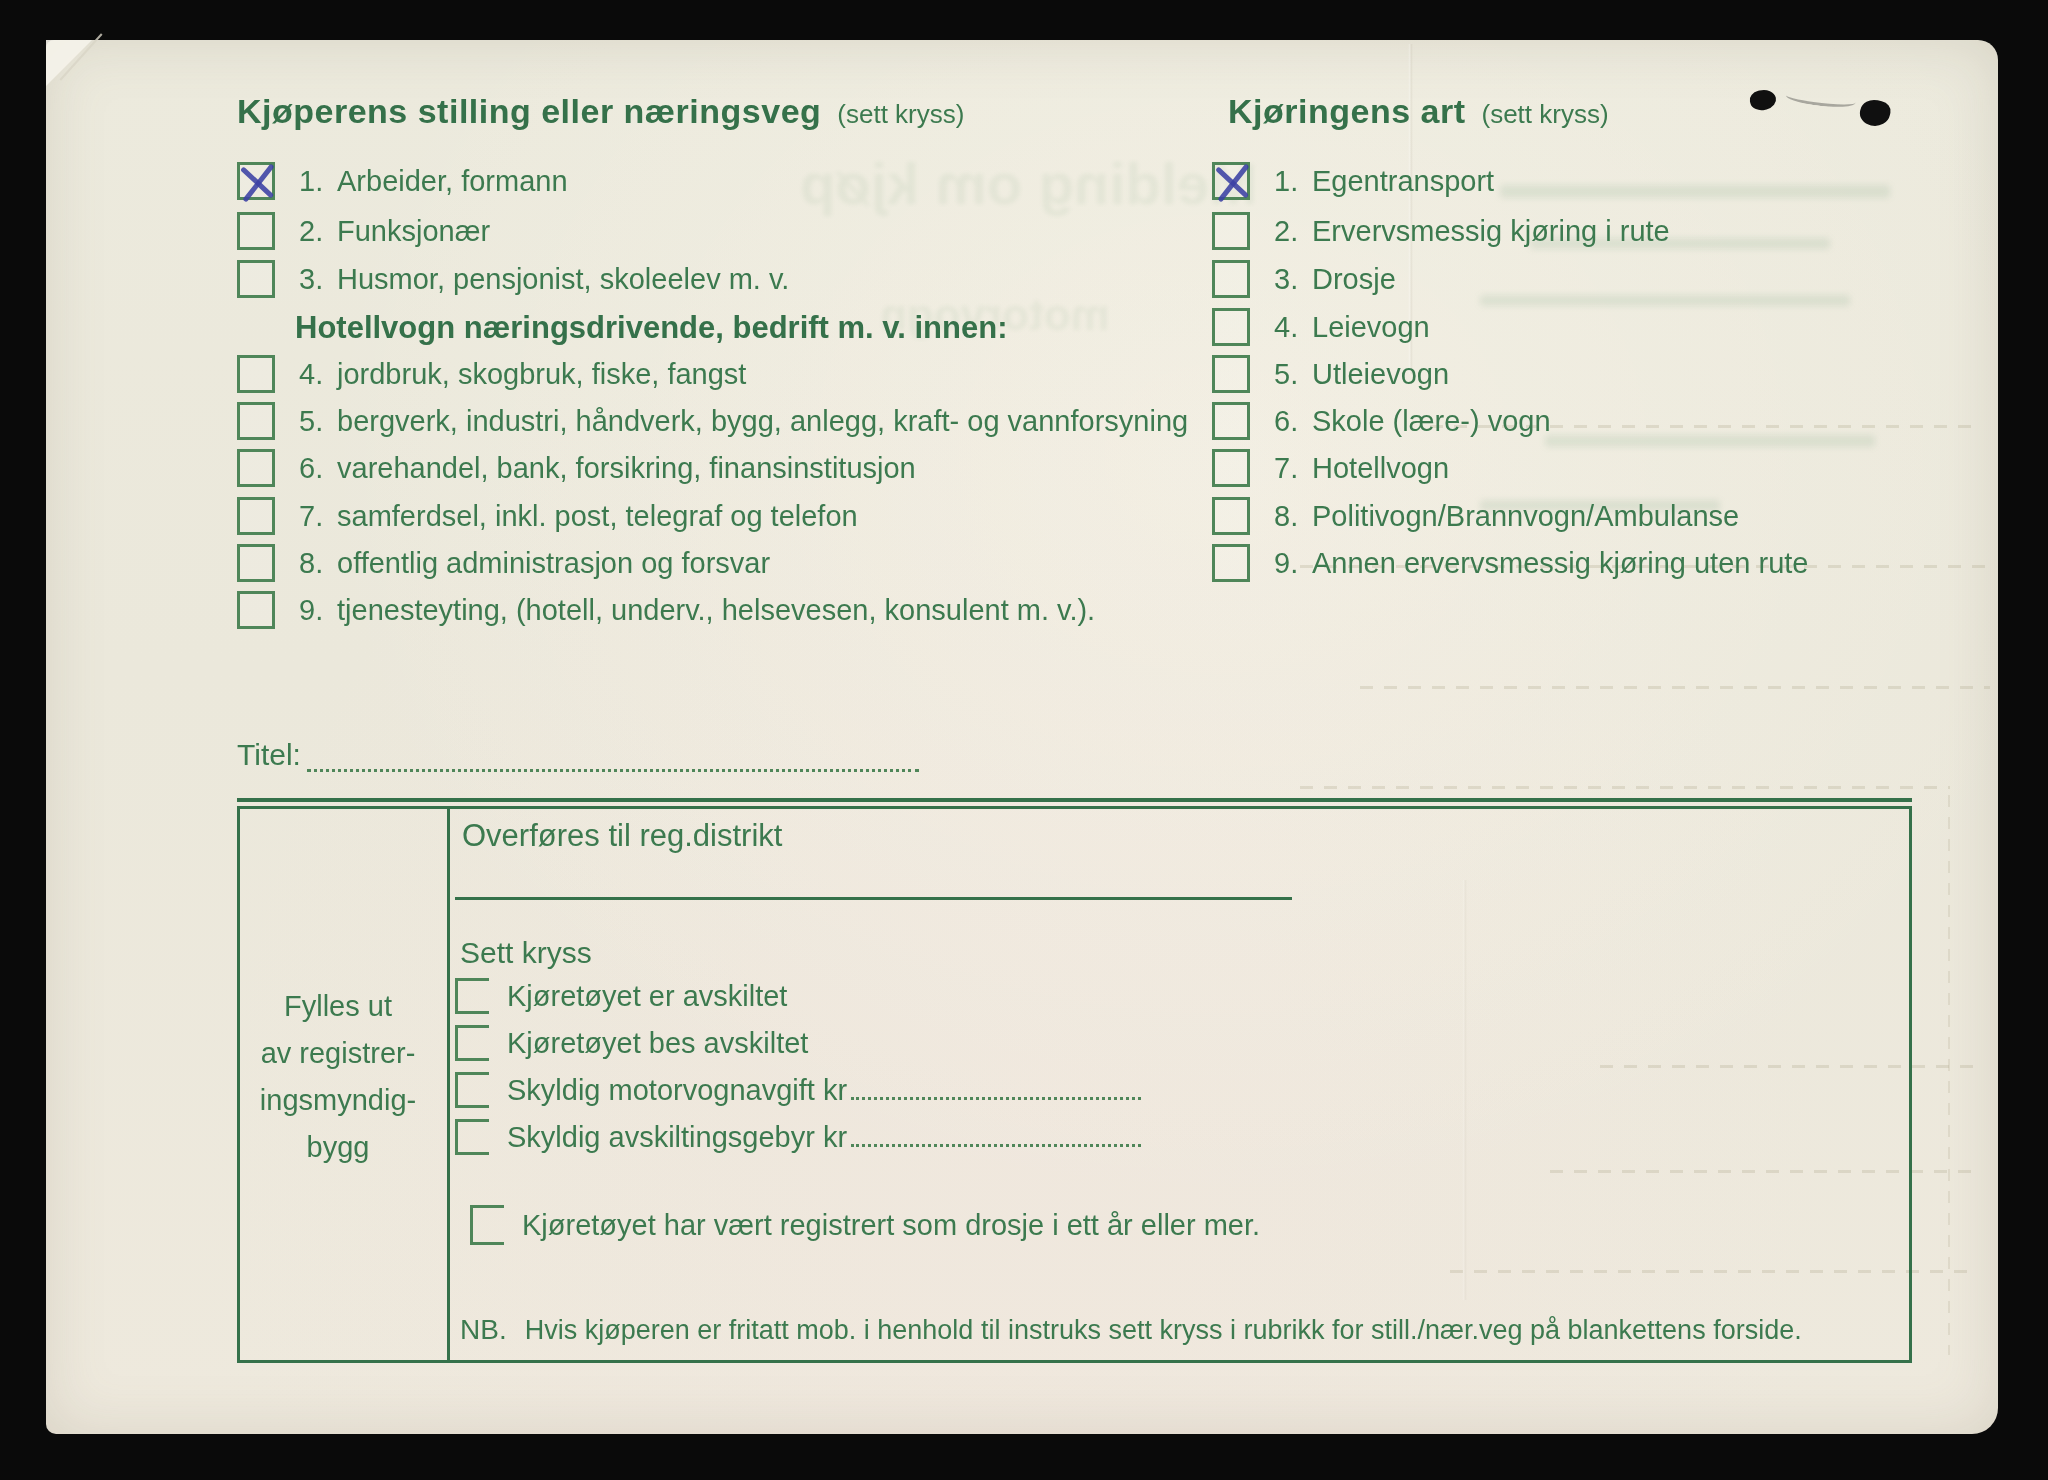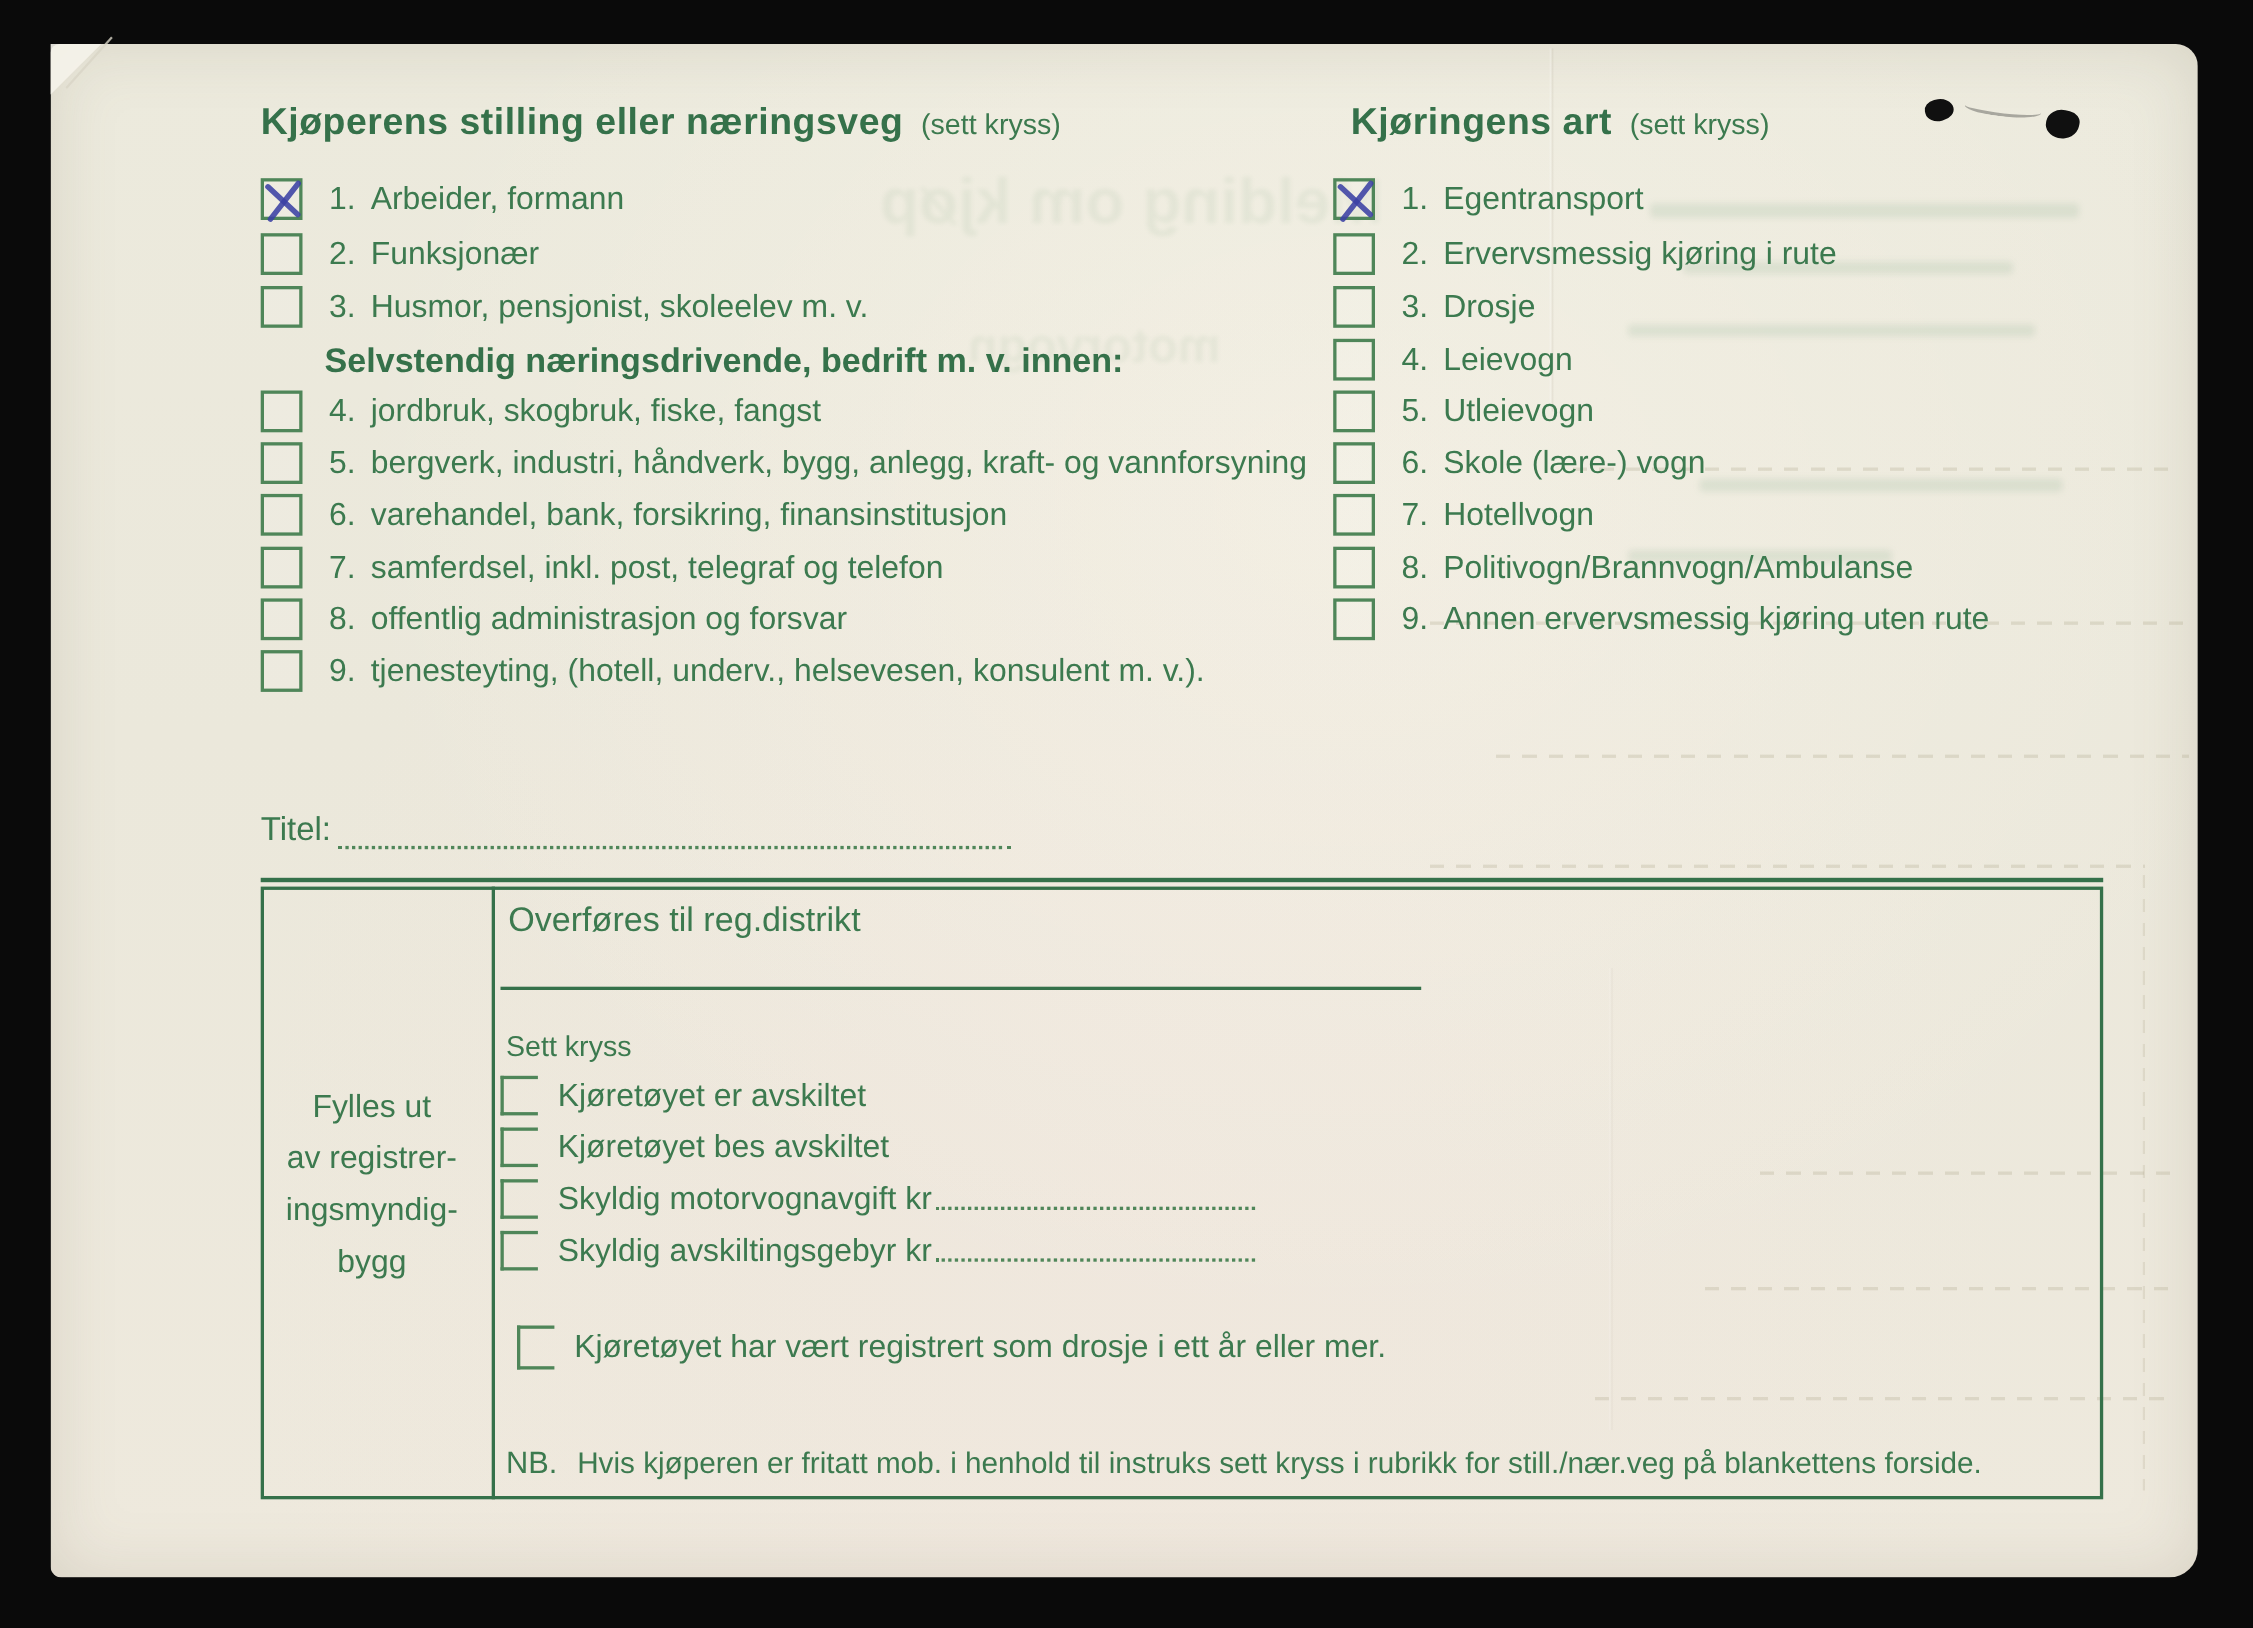--- a/index.html
+++ b/index.html
@@ -73,21 +73,21 @@
   .subheader{position:absolute;font-size:31px;font-weight:bold;color:var(--green-dark);white-space:nowrap;}
   .titel-row{position:absolute;display:flex;align-items:flex-end;}
   .titel-row .t{font-size:30px;color:var(--green);margin-right:6px;}
   .dots{border-bottom:3px dotted var(--green-border);height:24px;display:inline-block;}
   
   .thickline{position:absolute;background:var(--green-dark);}
   .abox{position:absolute;border:3px solid var(--green-dark);background:transparent;}
   .abox-divider{position:absolute;background:var(--green-dark);}
   .side-label{position:absolute;width:202px;text-align:center;font-size:29px;color:var(--green);}
   .box-text{position:absolute;font-size:31px;color:var(--green);white-space:nowrap;}
-  .small-text{position:absolute;font-size:26px;color:var(--green);white-space:nowrap;}
+  .small-text{position:absolute;font-size:30px;color:var(--green);white-space:nowrap;}
   .cbb-row{position:absolute;display:flex;align-items:center;white-space:nowrap;justify-content:center;}
   .cbb{
     width:34px;height:36px;border:3px solid var(--green-border);border-right:none;
     display:block;flex:none;margin-right:18px;
   }
   .cbb-row .lbl{font-size:29px;}
   .nb-row{position:absolute;display:flex;white-space:nowrap;align-items:baseline;}
   .nb-row .p{font-size:28px;color:var(--green);font-weight:normal;margin-right:18px;}
   .nb-row .x{font-size:27px;color:var(--green);}
   .inkblob{position:absolute;background:#101010;}
@@ -142,21 +142,21 @@
     <span class="cb"></span>
     <span class="num">2.</span>
     <span class="lbl">Funksjonær</span>
   </div>
   <div class="cb-row" style="left:237px;top:260px;">
     <span class="cb"></span>
     <span class="num">3.</span>
     <span class="lbl">Husmor, pensjonist, skoleelev m. v.</span>
   </div>
 
-  <div class="subheader" style="left:295px;top:310px;">Selvstendig næringsdrivende, bedrift m. v. innen:</div>
+  <div class="subheader" style="left:295px;top:310px;">Hotellvogn næringsdrivende, bedrift m. v. innen:</div>
 
   <div class="cb-row" style="left:237px;top:355px;">
     <span class="cb"></span>
     <span class="num">4.</span>
     <span class="lbl">jordbruk, skogbruk, fiske, fangst</span>
   </div>
   <div class="cb-row" style="left:237px;top:402px;">
     <span class="cb"></span>
     <span class="num">5.</span>
     <span class="lbl">bergverk, industri, håndverk, bygg, anlegg, kraft- og vannforsyning</span>

